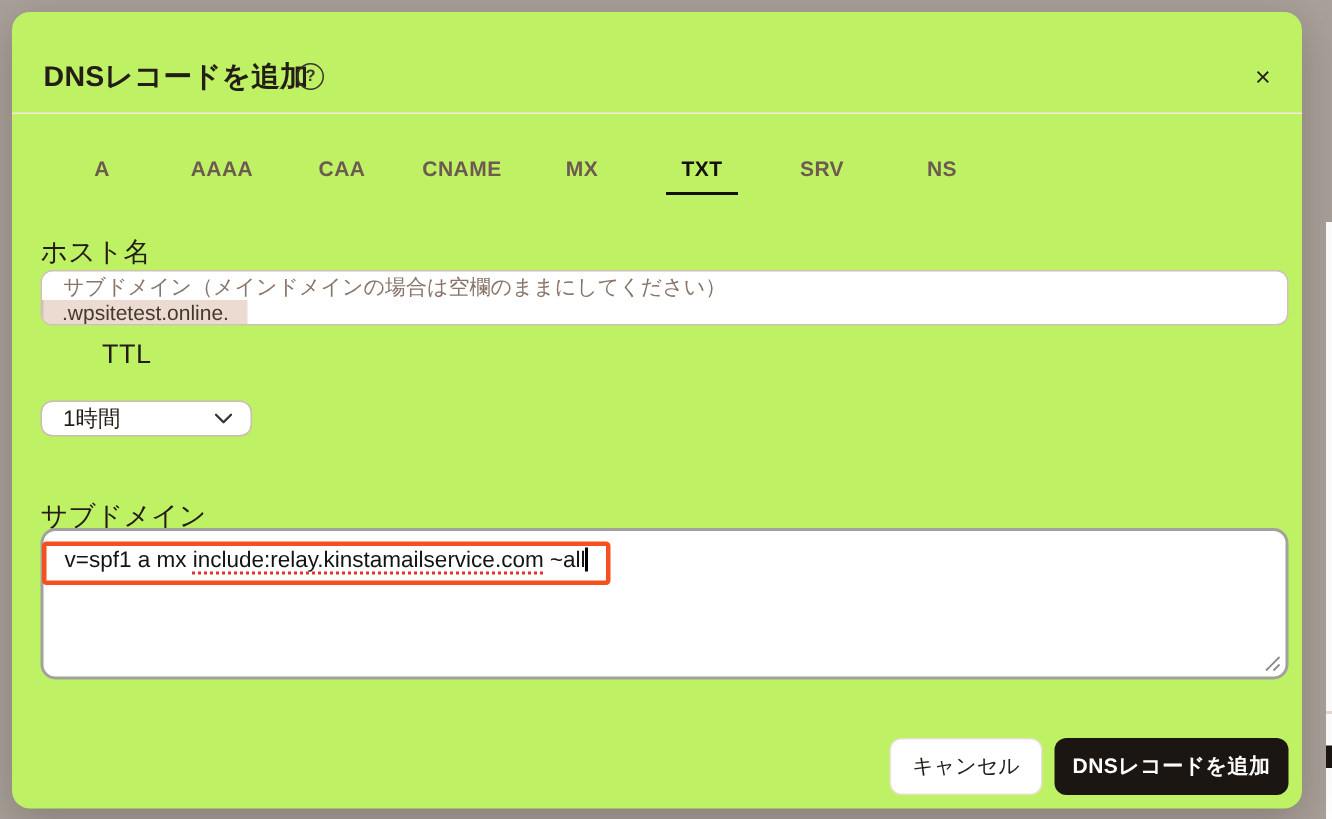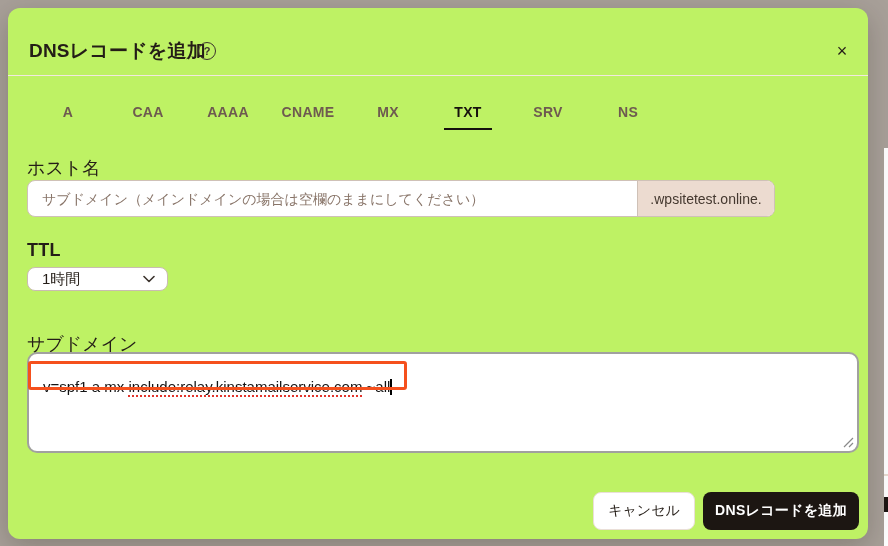--- a/index.html
+++ b/index.html
@@ -47,27 +47,27 @@
     font-size:14px; font-weight:700; color:#6e5a50; letter-spacing:.3px;
     background:none; border:none; cursor:pointer; padding-top:12px;
   }
   .tab .tab-text { padding:0 10px 8px; border-bottom:2px solid transparent; }
   .tab.active { color:#16110d; }
   .tab.active .tab-text { border-bottom-color:#16110d; }
 
   
   .field-label { position:absolute; left:19px; font-size:18px; color:#241d17; }
   .label-hostname { top:148px; }
-  .label-ttl { top:232px; font-weight:700; letter-spacing:.3px; }
+  .label-ttl { top:218px; font-weight:400; letter-spacing:.3px;margin-left:41px; }
   .label-content { top:324px; }
 
   
   .hostname-group {
-    position:absolute; left:19px; top:172px; width:748px; height:37px;
-    border:1px solid #cfc1b7; border-radius:8px; display:flex; overflow:hidden; background:#fff;
+    position:absolute; left:19px; top:172px; width:832px; height:37px;
+    border:1px solid #cfc1b7; border-radius:8px; display:flex; overflow:hidden; background:#fff;flex-direction:column;
   }
   .hostname-input {
     flex:1; border:none; outline:none; padding:0 14px; font-size:14px;
     color:#241d17; font-family:inherit; background:transparent;
   }
   .hostname-input::placeholder { color:#887468; opacity:1; }
   .hostname-suffix {
     width:137px; background:#ecdbd0; border-left:1px solid #cfc1b7;
     display:flex; align-items:center; justify-content:center;
     font-size:14px; color:#44382f;
@@ -79,21 +79,21 @@
     border:1px solid #cabcb2; border-radius:8px; background:#fff;
     display:flex; align-items:center; padding:0 12px 0 14px; cursor:pointer;
   }
   .ttl-value { flex:1; font-size:15px; color:#241d17; }
   .chevron { width:12px; height:8px; flex:none; }
 
   
   .content-box {
     position:absolute; left:19px; top:344px; width:832px; height:101px;
     border:2px solid #a1a19f; border-radius:10px; background:#fff;
-    padding:23px 14px; font-size:15px; color:#141414; line-height:20px;
+    padding:10px 14px; font-size:15px; color:#141414; line-height:20px;
     overflow:hidden;
   }
   .content-text { white-space:pre-wrap; word-break:break-all; }
   .spellcheck {
     text-decoration:underline dotted #e2342b;
     text-decoration-thickness:2px; text-underline-offset:3px;
   }
   .caret { display:inline-block; width:1.5px; height:16px; background:#000; vertical-align:-3px; }
   .resize-handle { position:absolute; right:3px; bottom:3px; width:11px; height:11px; cursor:nwse-resize; }
 
@@ -129,24 +129,24 @@
         <span>×</span>
       </button>
   </div>
   <div class="header-divider"></div>
 
   <div class="tabs">
     <button class="tab">
         <span class="tab-text">A</span>
       </button>
     <button class="tab">
-        <span class="tab-text">CAA</span>
+        <span class="tab-text">AAAA</span>
       </button>
     <button class="tab">
-        <span class="tab-text">AAAA</span>
+        <span class="tab-text">CAA</span>
       </button>
     <button class="tab">
         <span class="tab-text">CNAME</span>
       </button>
     <button class="tab">
         <span class="tab-text">MX</span>
       </button>
     <button class="tab active">
         <span class="tab-text">TXT</span>
       </button>

